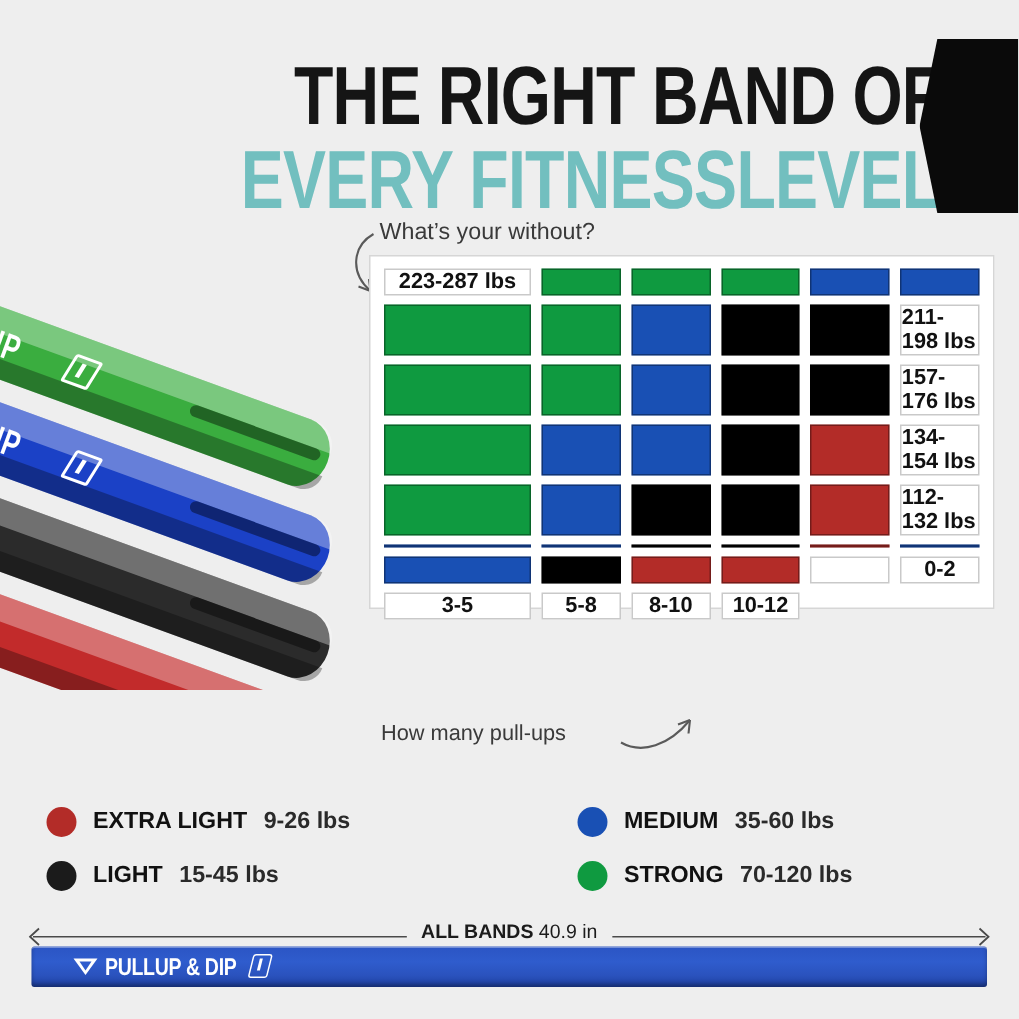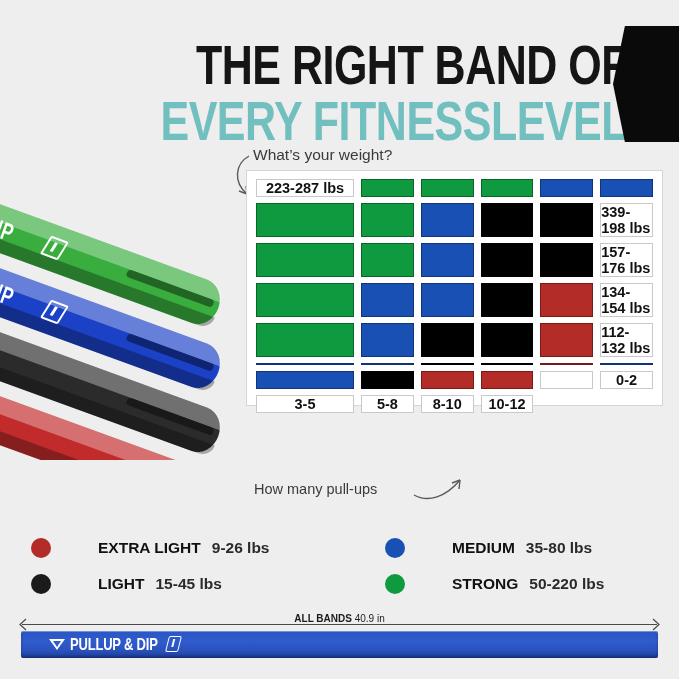--- a/index.html
+++ b/index.html
@@ -228,21 +228,21 @@
     font-size: 15.5px;
     color: #2a2a2a;
     white-space: nowrap;
   }
   .legend-item .dot {
     width: 20px;
     height: 20px;
     border-radius: 50%;
     flex: 0 0 auto;
   }
-  .legend-item .lbl { font-weight: 700; color: #111; margin-left: 36px; }
+  .legend-item .lbl { font-weight: 700; color: #111; }
   .legend-item .rng { font-weight: 700; color: #2a2a2a; }
   .li-0 { left: 31px;  top: 4px; }
   .li-1 { left: 31px;  top: 40px; }
   .li-2 { left: 385px; top: 4px; }
   .li-3 { left: 385px; top: 40px; }
 
   
   .measure {
     position: absolute;
     left: 0;
@@ -250,21 +250,21 @@
     width: 679px;
     height: 24px;
   }
   .measure-label {
     position: absolute;
     left: 50%;
     top: 1px;
     transform: translateX(-50%);
     background: #eeeeee;
     padding: 0 10px;
-    font-size: 10px;
+    font-size: 13px;
     color: #1b1b1b;
     white-space: nowrap;
     z-index: 2;
   }
   .measure-label b { font-weight: 700; }
   .measure-line {
     position: absolute;
     left: 22px;
     right: 22px;
     top: 12px;
@@ -369,40 +369,40 @@
     <div class="band-bot"></div>
     <div class="band-fold"></div>
   </div>
   <div class="band band-red" style="background: rgb(194, 43, 43);">
     <div class="band-top"></div>
     <div class="band-bot"></div>
 
   </div>
 </div>
 
-<div class="weight-question">What’s your weight?</div>
+<div class="weight-question">What’s your without?</div>
 <svg class="curved-arrow-left" viewBox="0 0 32 48">
   <path d="M20 2 C6 10, 4 28, 18 40" stroke="#5a5a5a" stroke-width="1.4" fill="none"></path>
   <path d="M18 40 L10 37 M18 40 L17 32" stroke="#5a5a5a" stroke-width="1.4" fill="none"></path>
 </svg>
 
 <div class="table-panel">
   <div class="grid" id="grid">
       <div class="wcell">223-287 lbs</div>
       <div class="ccell green" style="background: rgb(15, 154, 64);"></div>
       <div class="ccell green" style="background: rgb(15, 154, 64);"></div>
       <div class="ccell green" style="background: rgb(15, 154, 64);"></div>
       <div class="ccell blue" style="background: rgb(25, 80, 180);"></div>
       <div class="ccell blue" style="background: rgb(25, 80, 180);"></div>
       <div class="ccell green" style="background: rgb(15, 154, 64);"></div>
       <div class="ccell green" style="background: rgb(15, 154, 64);"></div>
       <div class="ccell blue" style="background: rgb(25, 80, 180);"></div>
       <div class="ccell black" style="background: rgb(0, 0, 0);"></div>
       <div class="ccell black" style="background: rgb(0, 0, 0);"></div>
-      <div class="wcell">339-198 lbs</div>
+      <div class="wcell">211-198 lbs</div>
       <div class="ccell green" style="background: rgb(15, 154, 64);"></div>
       <div class="ccell green" style="background: rgb(15, 154, 64);"></div>
       <div class="ccell blue" style="background: rgb(25, 80, 180);"></div>
       <div class="ccell black" style="background: rgb(0, 0, 0);"></div>
       <div class="ccell black" style="background: rgb(0, 0, 0);"></div>
       <div class="wcell">157-176 lbs</div>
       <div class="ccell green" style="background: rgb(15, 154, 64);"></div>
       <div class="ccell blue" style="background: rgb(25, 80, 180);"></div>
       <div class="ccell blue" style="background: rgb(25, 80, 180);"></div>
       <div class="ccell black" style="background: rgb(0, 0, 0);"></div>
@@ -448,26 +448,26 @@
     <span class="rng">9-26 lbs</span>
   </div>
   <div class="legend-item li-1">
     <span class="dot" id="dot1" style="background: rgb(27, 27, 27);"></span>
     <span class="lbl">LIGHT</span>
     <span class="rng">15-45 lbs</span>
   </div>
   <div class="legend-item li-2">
     <span class="dot" id="dot2" style="background: rgb(25, 80, 180);"></span>
     <span class="lbl">MEDIUM</span>
-    <span class="rng">35-80 lbs</span>
+    <span class="rng">35-60 lbs</span>
   </div>
   <div class="legend-item li-3">
     <span class="dot" id="dot3" style="background: rgb(15, 154, 64);"></span>
     <span class="lbl">STRONG</span>
-    <span class="rng">50-220 lbs</span>
+    <span class="rng">70-120 lbs</span>
   </div>
 </div>
 
 <div class="measure">
   <div class="measure-line"></div>
   <svg class="measure-cap cap-l" viewBox="0 0 8 13">
     <path d="M7 1 L1 6.5 L7 12" stroke="#4a4a4a" stroke-width="1.2" fill="none"></path>
   </svg>
   <svg class="measure-cap cap-r" viewBox="0 0 8 13">
     <path d="M1 1 L7 6.5 L1 12" stroke="#4a4a4a" stroke-width="1.2" fill="none"></path>

